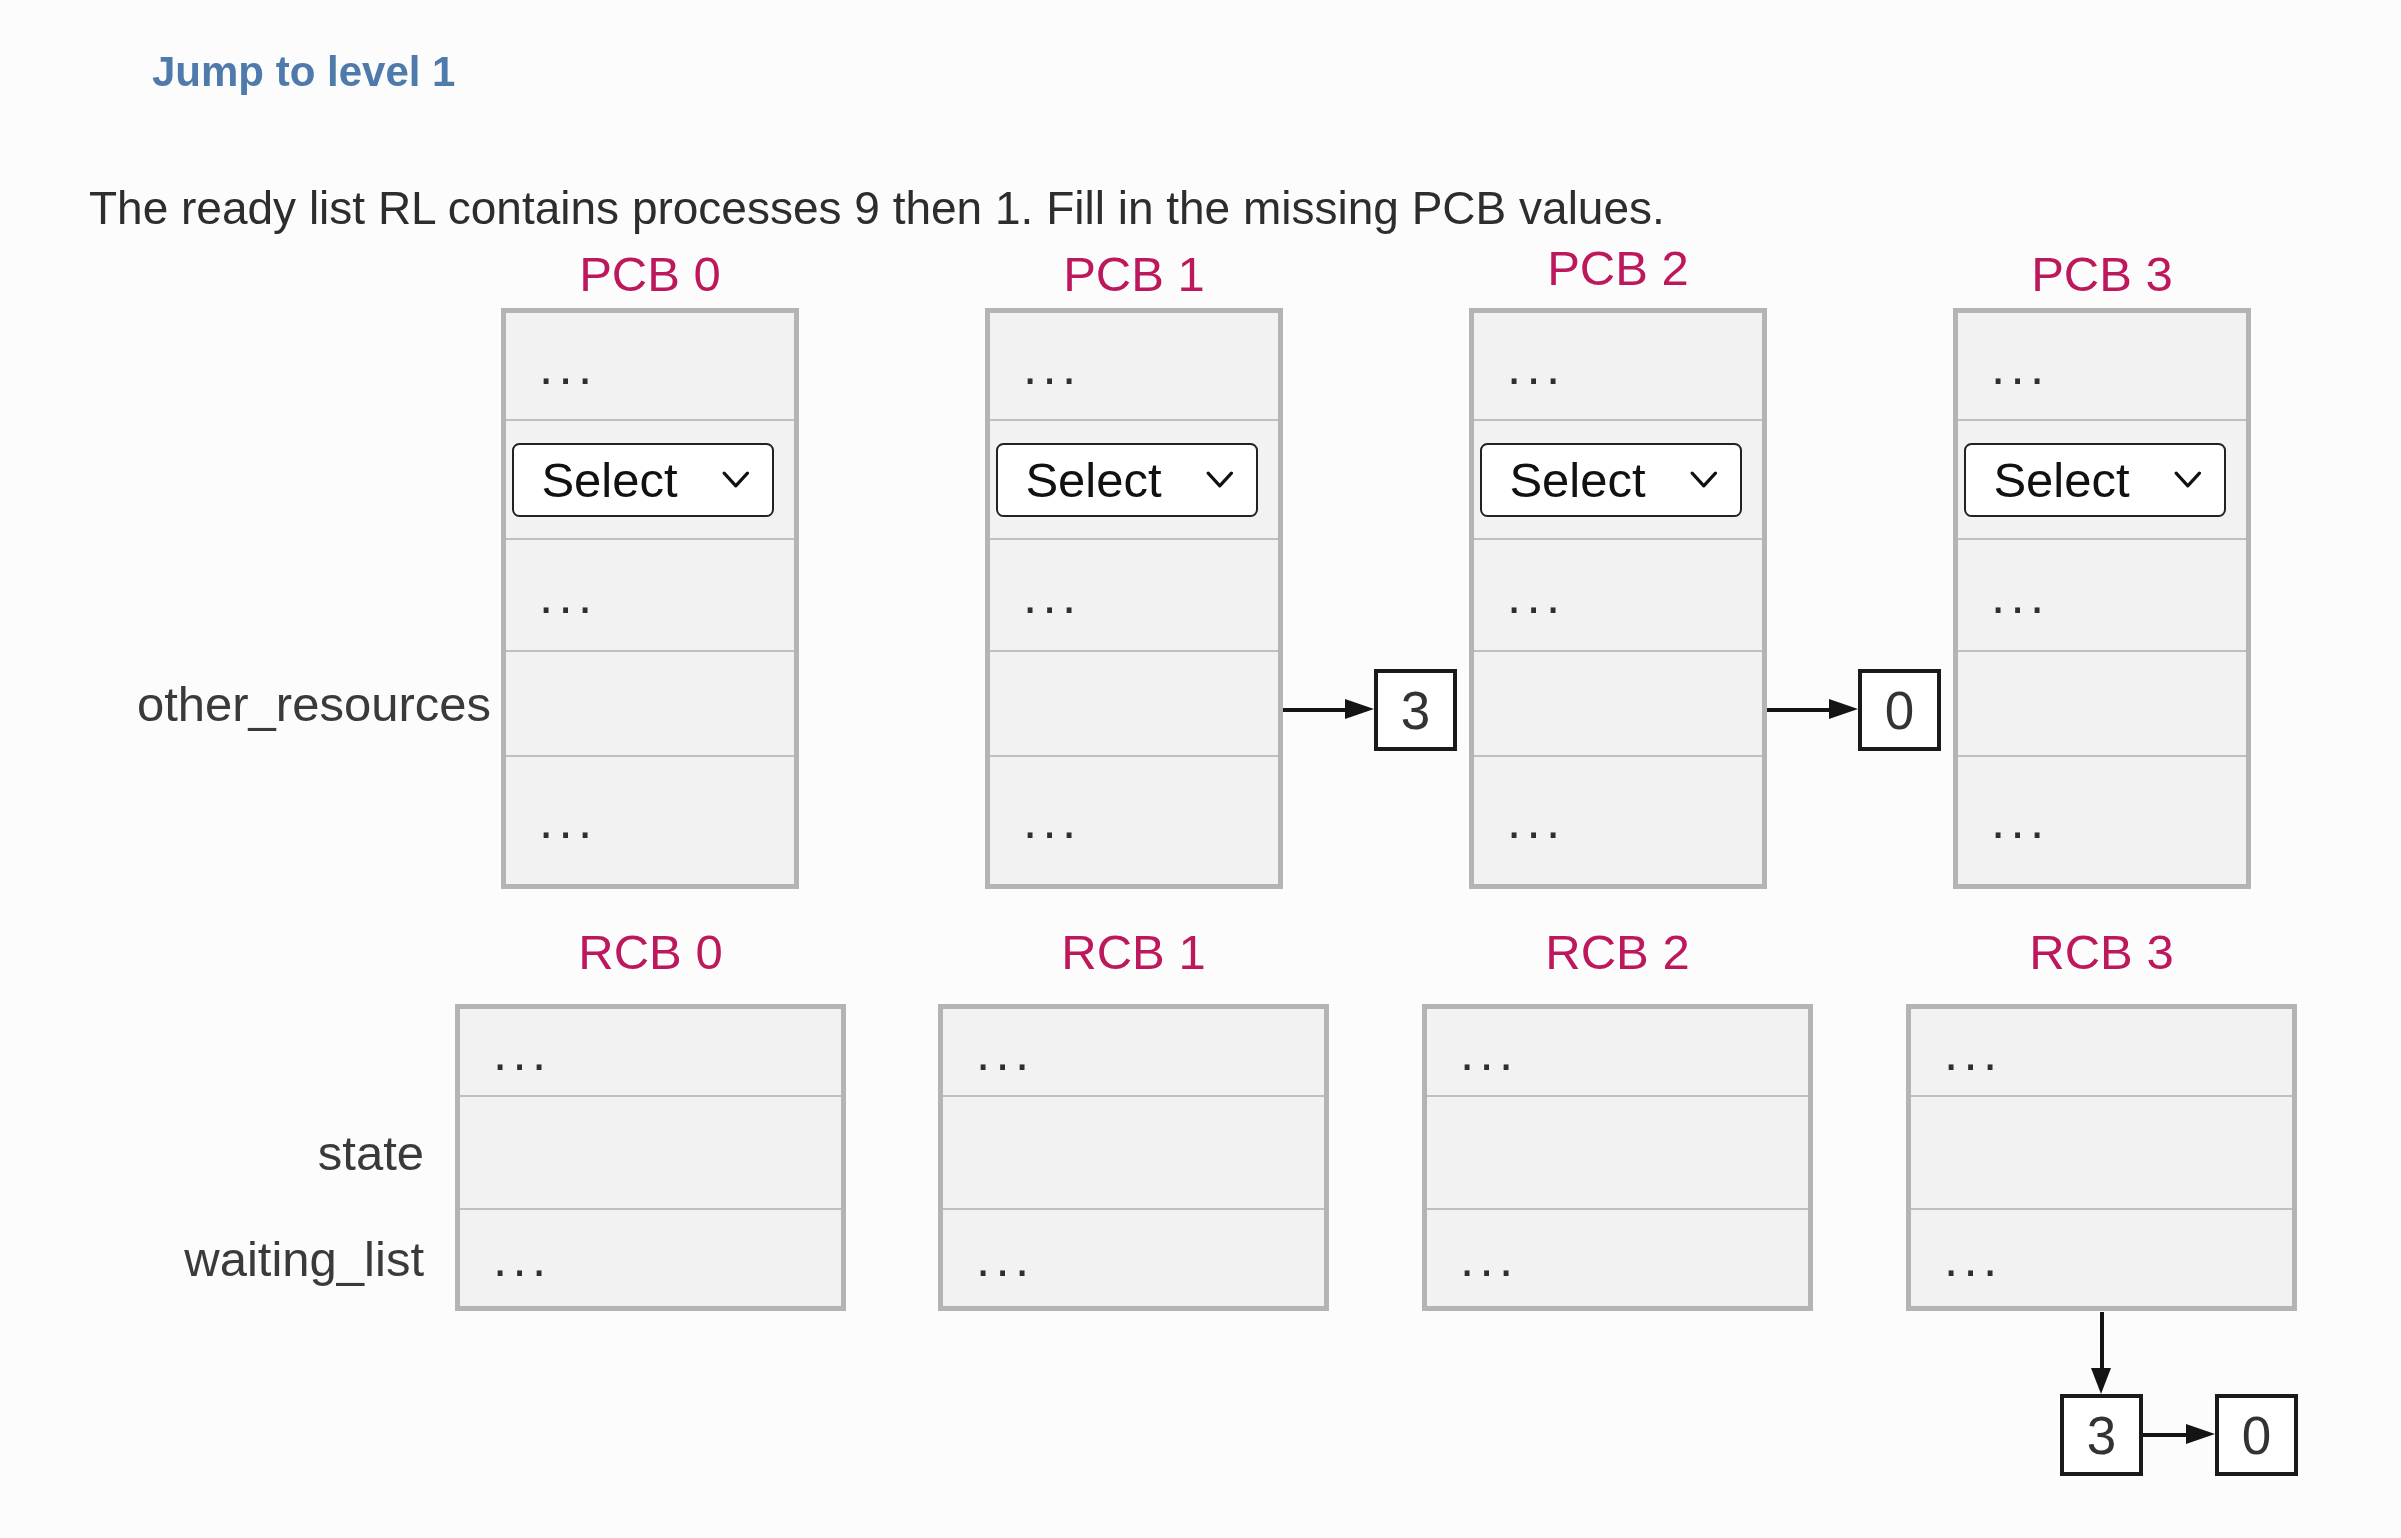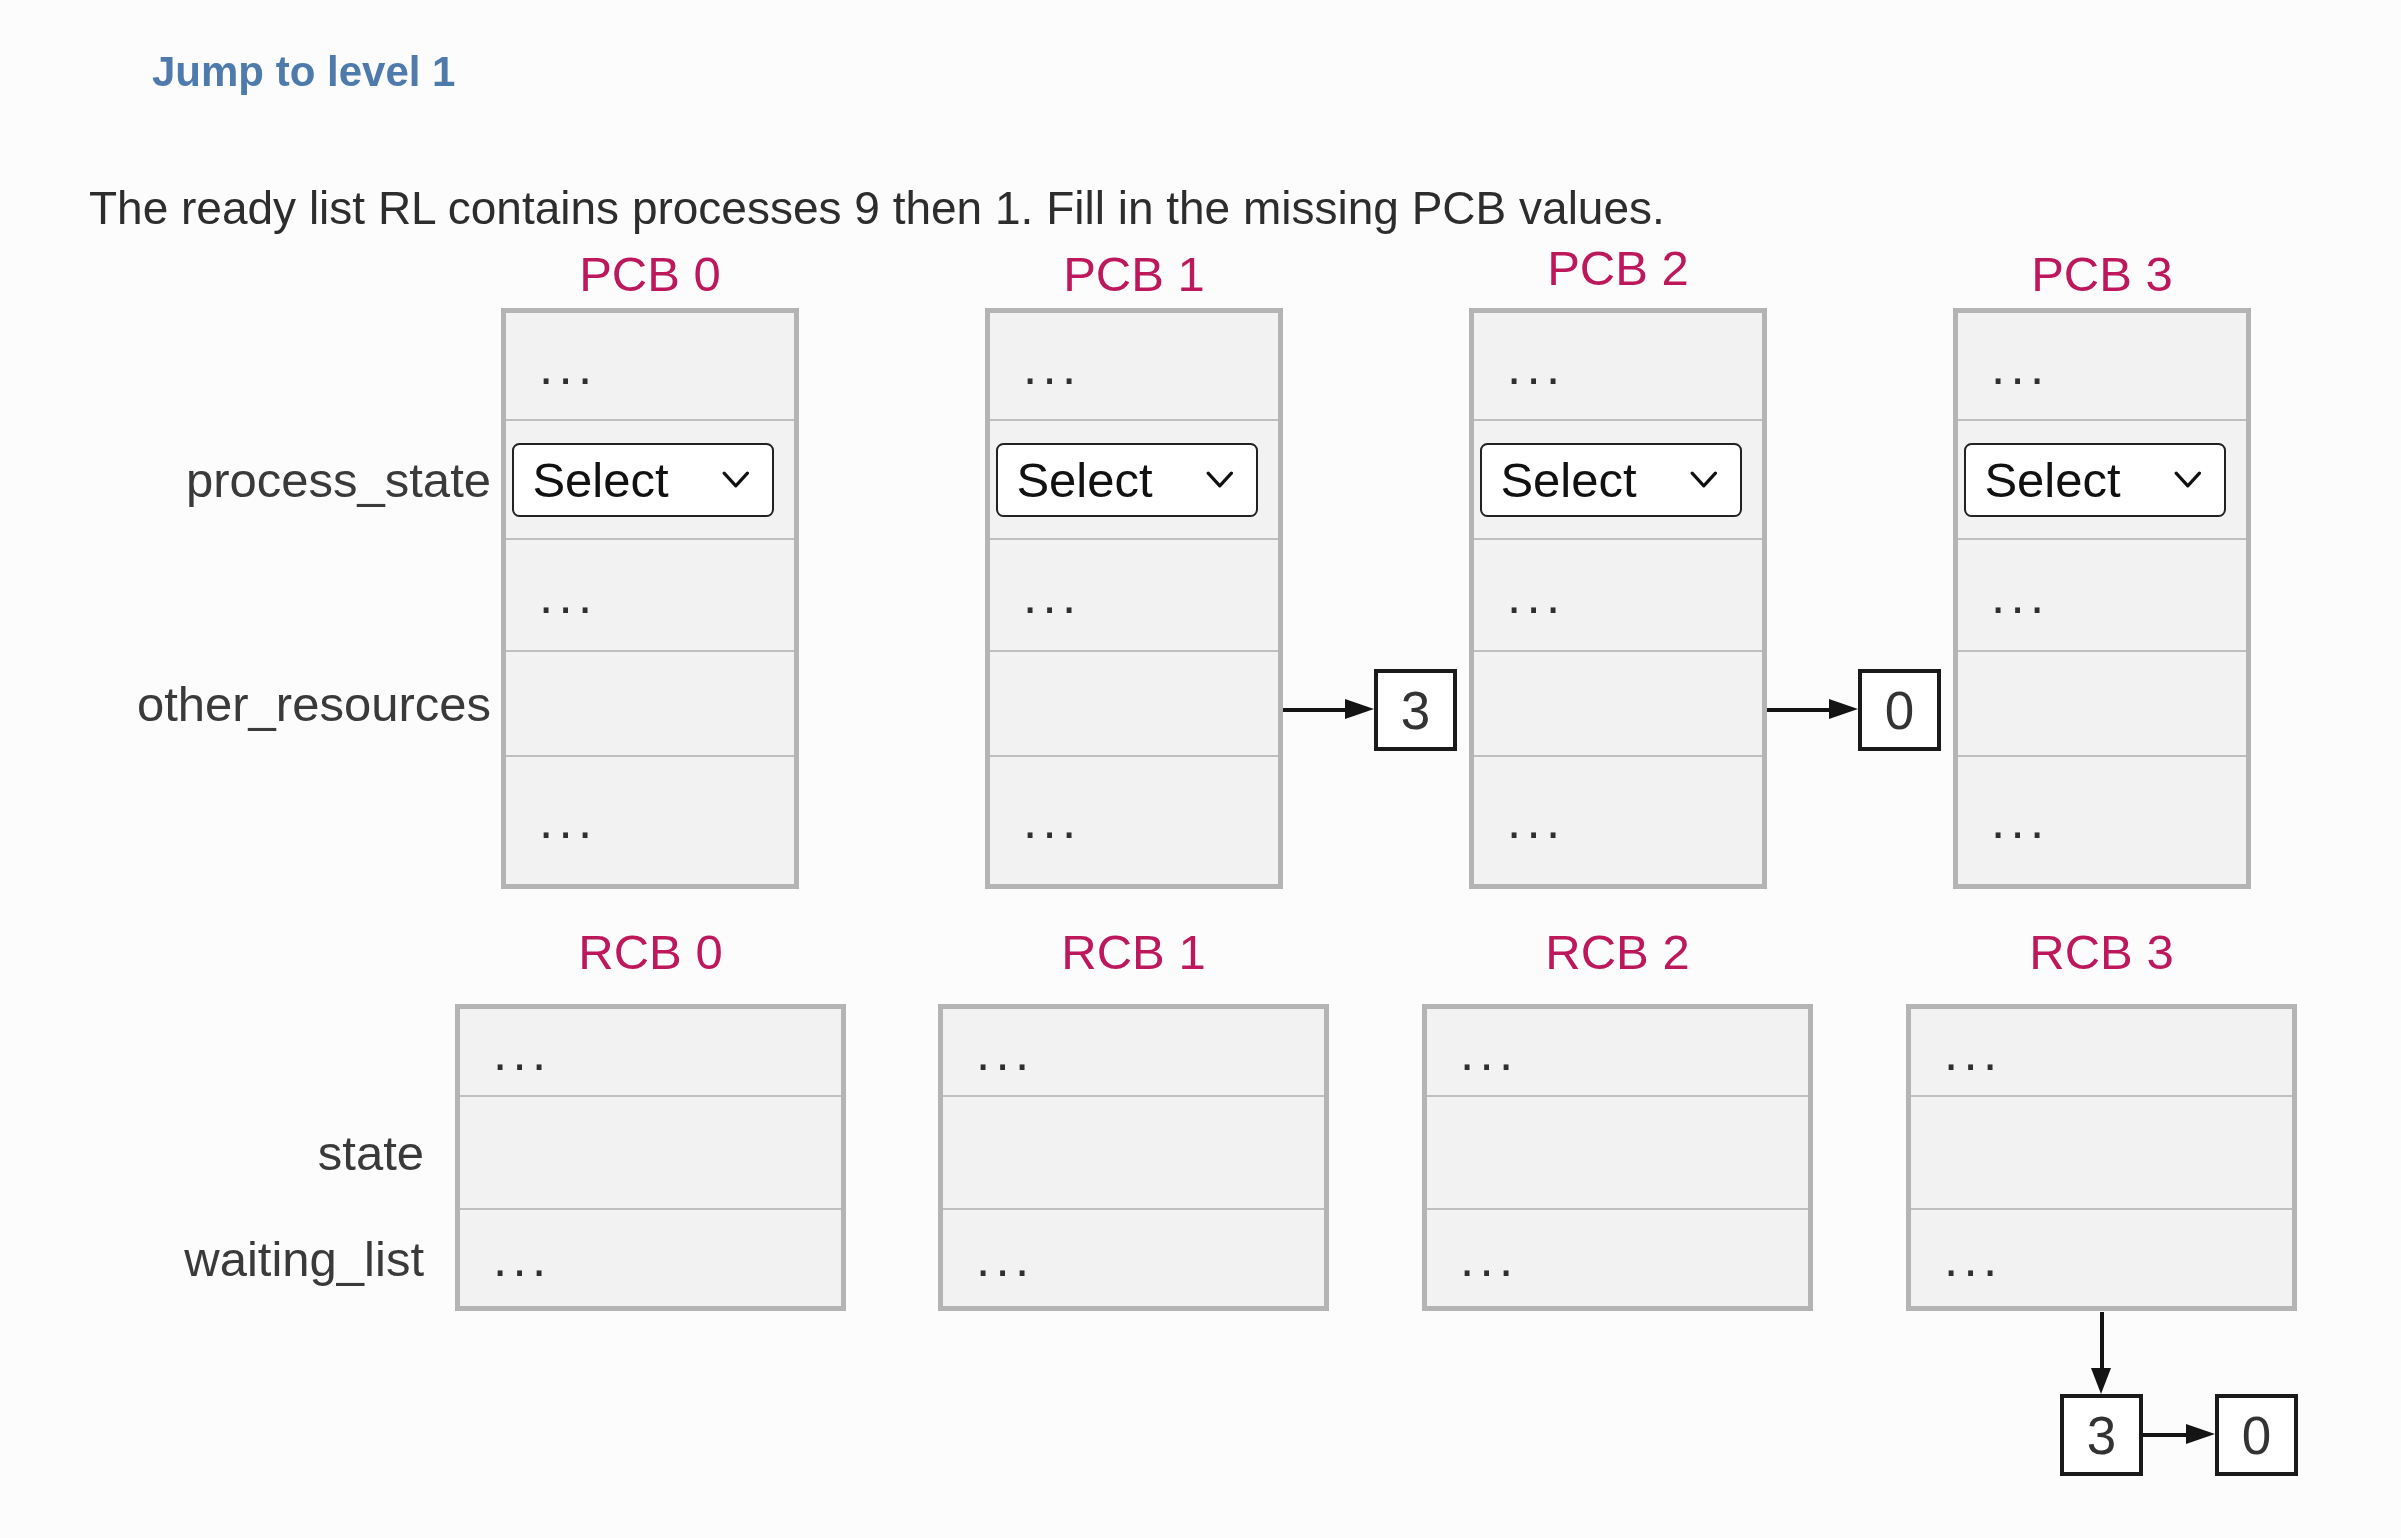--- a/index.html
+++ b/index.html
@@ -57,20 +57,21 @@
   .combobox {
     position: relative;
     margin-left: 6.4px;
     width: 262px; height: 74px;
     box-sizing: border-box;
     border: 2.7px solid #222;
     border-radius: 7.4px;
     background: #ffffff;
     display: flex; align-items: center;
     cursor: pointer;
+    padding-left: 9px;
   }
   .combobox .sel-label {
     padding-left: 18px;
     font-size: 49px; color: #111;
   }
   .combobox .chev {
     position: absolute; right: 23px; top: 50%;
     transform: translateY(-50%);
   }
 
@@ -109,21 +110,20 @@
 <div id="app">
 
   <a class="jump-link">Jump to level 1</a>
   <div class="prompt">The ready list RL contains processes 9 then 1. Fill in the missing PCB values.</div>
 
   <div class="col-title" style="left:501px; top:248px;">PCB 0</div>
   <div class="col-title" style="left:985px; top:248px;">PCB 1</div>
   <div class="col-title" style="left:1469px; top:242px;">PCB 2</div>
   <div class="col-title" style="left:1953px; top:248px;">PCB 3</div>
 
-  <div class="row-label" style="right:1910px; top:449px;">process_state</div>
   <div class="row-label" style="right:1910px; top:673px;">other_resources</div>
 
   <div class="block pcb-block" style="left:501px; top:308px;">
     <div class="cell pcb-r1 dots">
         <span>...</span>
       </div>
     <div class="cell pcb-r2">
       <div class="combobox" role="combobox">
         <span class="sel-label">Select</span>
         <svg class="chev" width="27.6" height="18" viewBox="0 0 52 34">

